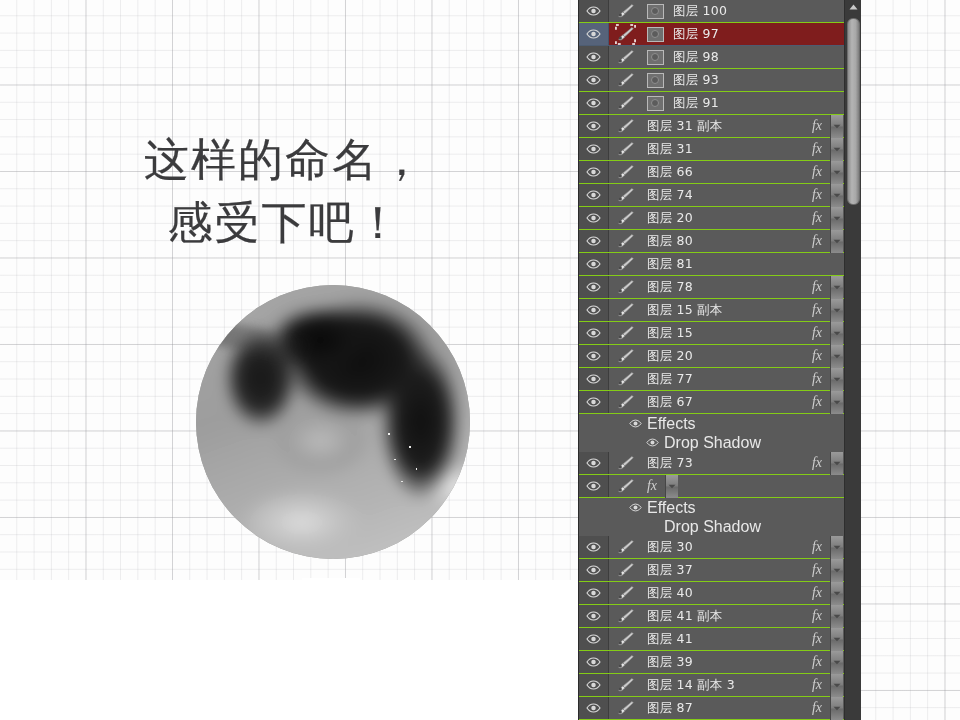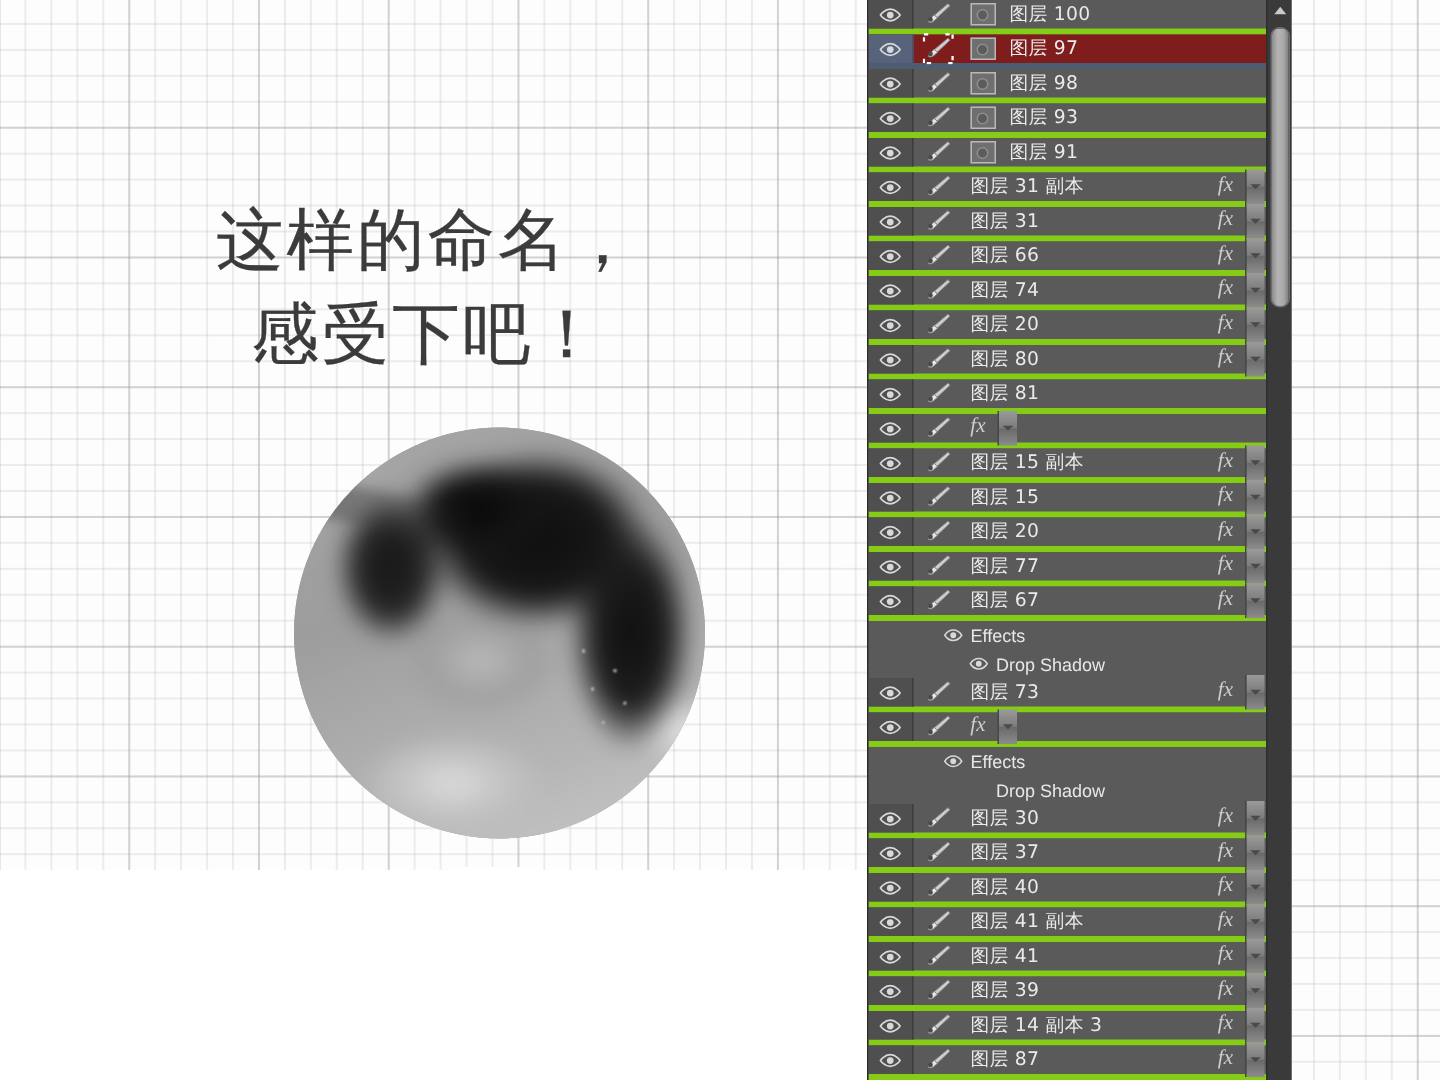--- a/index.html
+++ b/index.html
@@ -156,21 +156,21 @@
     font-size: 12px;
     color: #e8e8e8;
   }
   #layer-list { position: absolute; left: 0; top: 0; width: 265px; }
 
   .row {
     position: relative;
     display: flex; align-items: center;
     height: 23px;
     background: #5a5a5a;
-    border-bottom: 4px solid #84cc16;
+    border-bottom: 1px solid #84cc16;
     color: #eaeaea;
   }
   .row.selected { background: #7f1d1d; border-bottom-color: #4d5c71; }
 
   .col-eye {
     width: 30px; height: 100%;
     display: flex; align-items: center; justify-content: center;
     background: #4f4f4f;
     border-right: 1px solid #3d3d3d;
     flex: none;
@@ -241,21 +241,21 @@
   
   .row.effect {
     background: #5a5a5a;
     border-bottom: none;
     height: 19px;
   }
   .row.effect .eff-pad { flex: none; }
   .eff-eye { width: 13px; height: 9px; display: block; margin-right: 5px; flex: none; }
   .eff-label {
     font-family: "Liberation Sans", "DejaVu Sans", sans-serif;
-    font-size: 12px;
+    font-size: 16px;
     color: #e8e8e8;
     white-space: nowrap;
   }
 
   
   #scrollbar {
     position: absolute; left: 265px; top: 0;
     width: 17px; height: 720px;
     background: #3a3a3a;
     border-left: 1px solid #2e2e2e;
@@ -606,20 +606,21 @@
               <circle cx="10" cy="6.5" r="3" fill="#d8d8d8"></circle>
             </svg>
           </div>
           <div class="col-brush">
             <svg class="brush-icon" viewBox="0 0 20 20">
               <path d="M16.8 2.6 L18.2 4.0 L9.2 12.4 L7.4 10.6 Z" fill="#cfcfcf" stroke="#8c8c8c" stroke-width="0.7"></path>
               <path d="M7.2 10.4 L9.4 12.6 L6.6 15.0 C5.4 16.1 3.6 16.0 2.7 15.0 C3.9 14.6 4.4 13.6 4.6 12.8 Z" fill="#e6e6e6" stroke="#7e7e7e" stroke-width="0.7"></path>
               <circle cx="4.6" cy="13.6" r="1.6" fill="#4a4a4a"></circle>
             </svg>
           </div>
+          <div class="col-name">图层 78</div>
           <div class="col-fx">
             <span class="fx-mark">fx</span>
             <span class="fx-toggle">
               <svg width="8" height="5" viewBox="0 0 8 5">
                 <path d="M0.5 0.8 L4 4.2 L7.5 0.8 Z" fill="#4a4a4a"></path>
               </svg>
             </span>
           </div>
         </div>
         <div class="row no-thumb">

